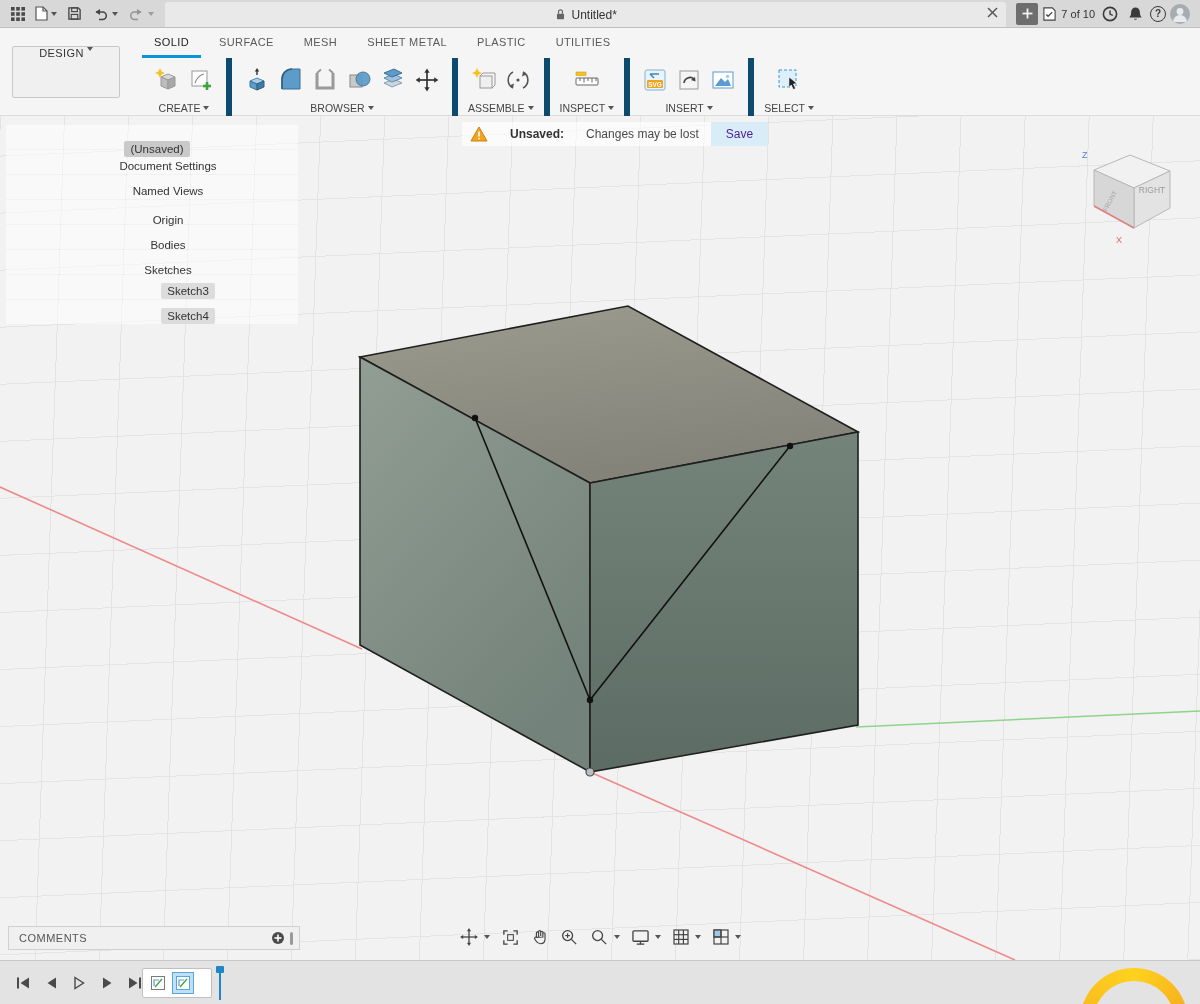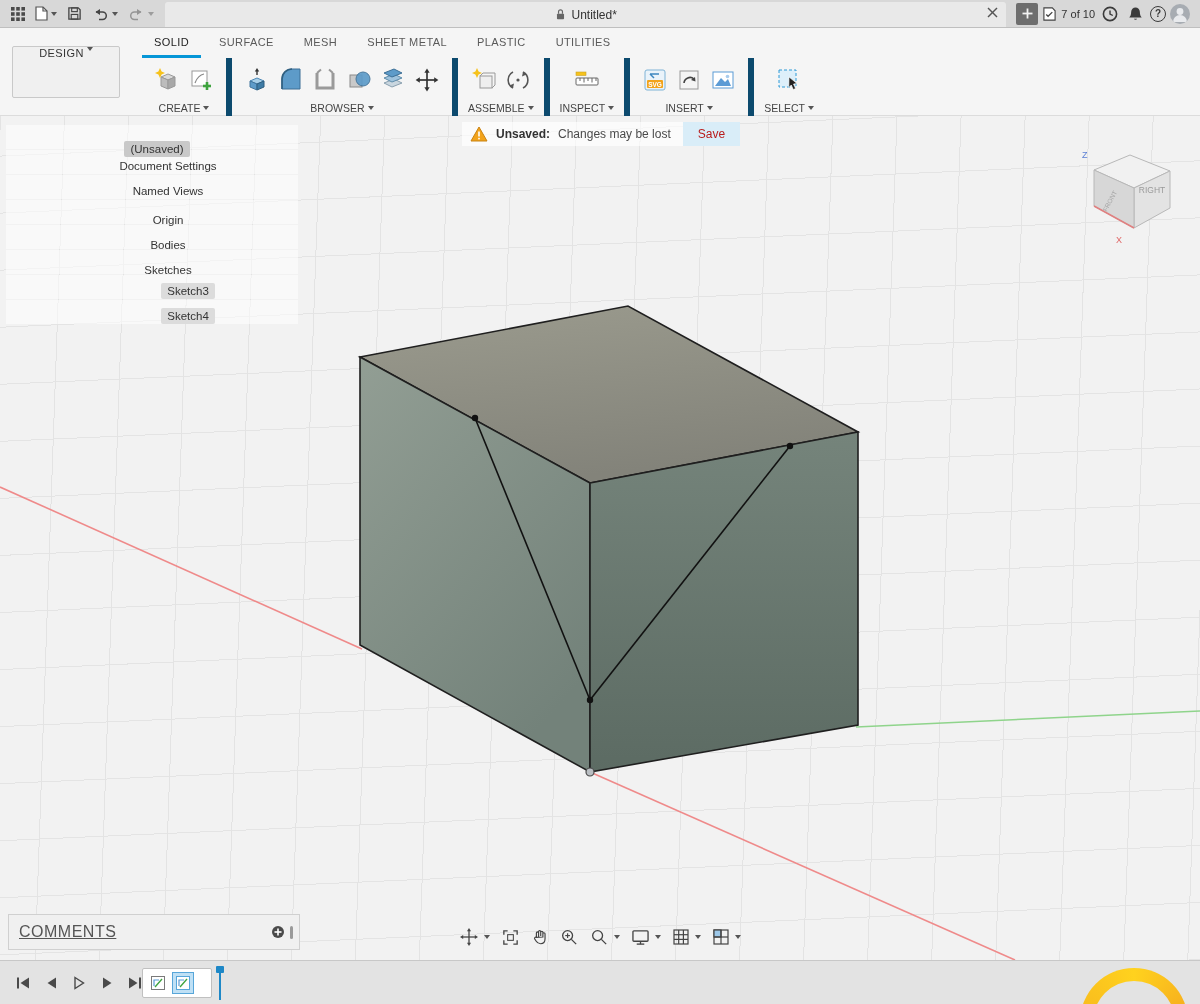--- a/index.html
+++ b/index.html
@@ -51,30 +51,30 @@
   .tree { margin-top:3px; }
   .trow { height:24px; display:flex; align-items:center; gap:4px; background:rgba(255,255,255,0.55); margin-bottom:1px; cursor:pointer; width:292px;flex-direction:column; }
   .trow .lbl { color:#333; padding:2px 6px; white-space:nowrap; }
   .pill { background:#c9c9c9; border-radius:2px; }
   .pill-light { background:#dcdcdc; border-radius:2px; }
   .ind-root { padding-left:10px; } .ind-1 { padding-left:32px; } .ind-2 { padding-left:72px; }
   .activebar { width:3px; height:16px; background:#8a8a8a; }
 
   
   .warnbar { position:absolute; left:462px; top:6px; height:24px; display:flex; align-items:stretch; }
-  .warn-main { display:flex; align-items:center; gap:8px; background:rgba(255,255,255,0.65); padding:0 12px 0 8px;text-align:right; }
+  .warn-main { display:flex; align-items:center; gap:22px; background:rgba(255,255,255,0.65); padding:0 12px 0 8px;text-align:right; }
   .warn-label { font-size:12px; font-weight:bold; color:#333; }
   .warn-msg { font-size:12px; color:#4a4a4a; }
-  .save-btn { display:flex; align-items:center; padding:0 15px; background:#d9edf8; color:#b91c1c; font-size:12px; cursor:pointer; }
+  .save-btn { display:flex; align-items:center; padding:0 15px; background:#d9edf8; color:#4c1d95; font-size:12px; cursor:pointer; }
 
   
   .viewcube { position:absolute; right:12px; top:24px; width:112px; height:112px; cursor:pointer; }
 
   
-  .comments { position:absolute; left:8px; bottom:10px; width:292px; height:36px; background:#f0f0f0; border:1px solid #d0d0d0; display:flex; align-items:center; padding:0 6px 0 10px; color:#555; font-size:16px; letter-spacing:0.5px;text-decoration:underline; }
+  .comments { position:absolute; left:8px; bottom:10px; width:292px; height:24px; background:#f0f0f0; border:1px solid #d0d0d0; display:flex; align-items:center; padding:0 6px 0 10px; color:#555; font-size:11px; letter-spacing:0.5px; }
   .comments .spacer { flex:1; }
 
   
   .navbar { position:absolute; left:50%; transform:translateX(-50%); bottom:10px; height:26px; display:flex; align-items:center; gap:5px; }
   .nav-item { display:flex; align-items:center; gap:2px; padding:2px 3px; cursor:pointer; }
 
   
   .timeline { height:44px; flex:0 0 44px; background:#e3e3e3; border-top:1px solid #c8c8c8; position:relative; overflow:hidden; display:flex; align-items:center; }
   .pb { display:flex; align-items:center; gap:6px; padding-left:12px; }
   .pb-btn { width:22px; height:22px; display:flex; align-items:center; justify-content:center; cursor:pointer; }

